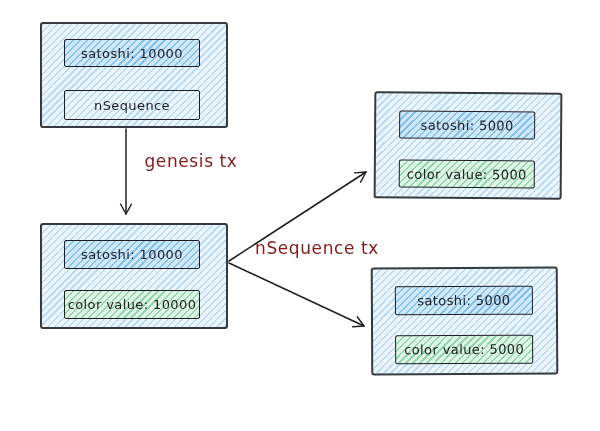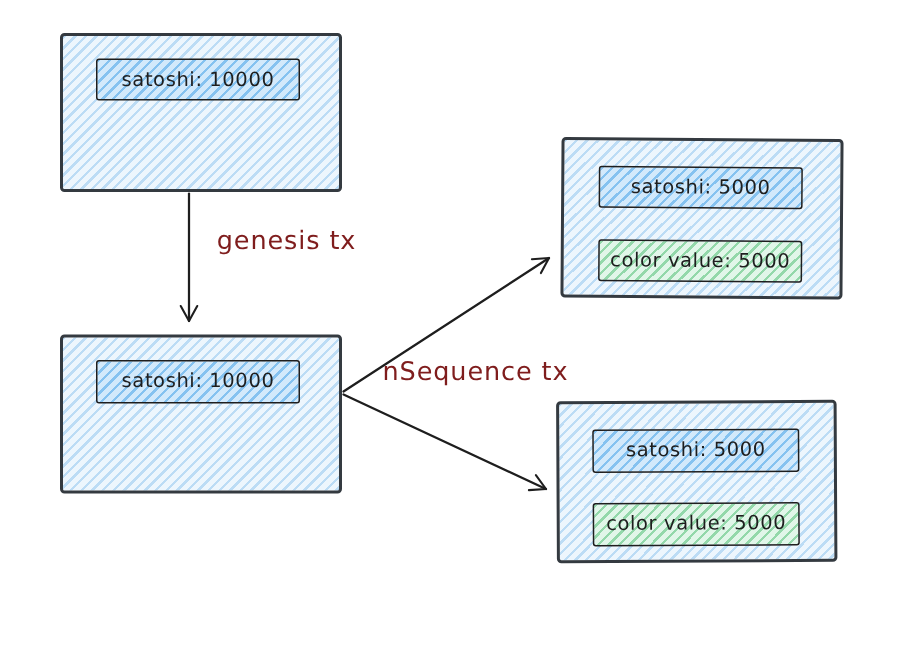--- a/index.html
+++ b/index.html
@@ -85,25 +85,31 @@
     </defs>
     <path d="M126,129 L126,214" fill="none" stroke="#1e1e1e" stroke-width="1.5" stroke-linecap="round" marker-end="url(#arrowhead)"></path>
     <path d="M229,261 L366,172" fill="none" stroke="#1e1e1e" stroke-width="1.5" stroke-linecap="round" marker-end="url(#arrowhead)"></path>
     <path d="M229,263 L364,326" fill="none" stroke="#1e1e1e" stroke-width="1.5" stroke-linecap="round" marker-end="url(#arrowhead)"></path>
   </svg>
 
   <div class="outer-box" id="node-genesis-input">
     <div class="field satoshi f1">
       <span>satoshi: 10000</span>
     </div>
+    <div class="field plain f2">
+      <span>nSequence</span>
+    </div>
   </div>
 
   <div class="outer-box" id="node-genesis-output">
     <div class="field satoshi f1">
       <span>satoshi: 10000</span>
+    </div>
+    <div class="field color f2">
+      <span>color value: 10000</span>
     </div>
   </div>
 
   <div class="outer-box" id="node-transfer-top">
     <div class="field satoshi f1">
       <span>satoshi: 5000</span>
     </div>
     <div class="field color f2">
       <span>color value: 5000</span>
     </div>

